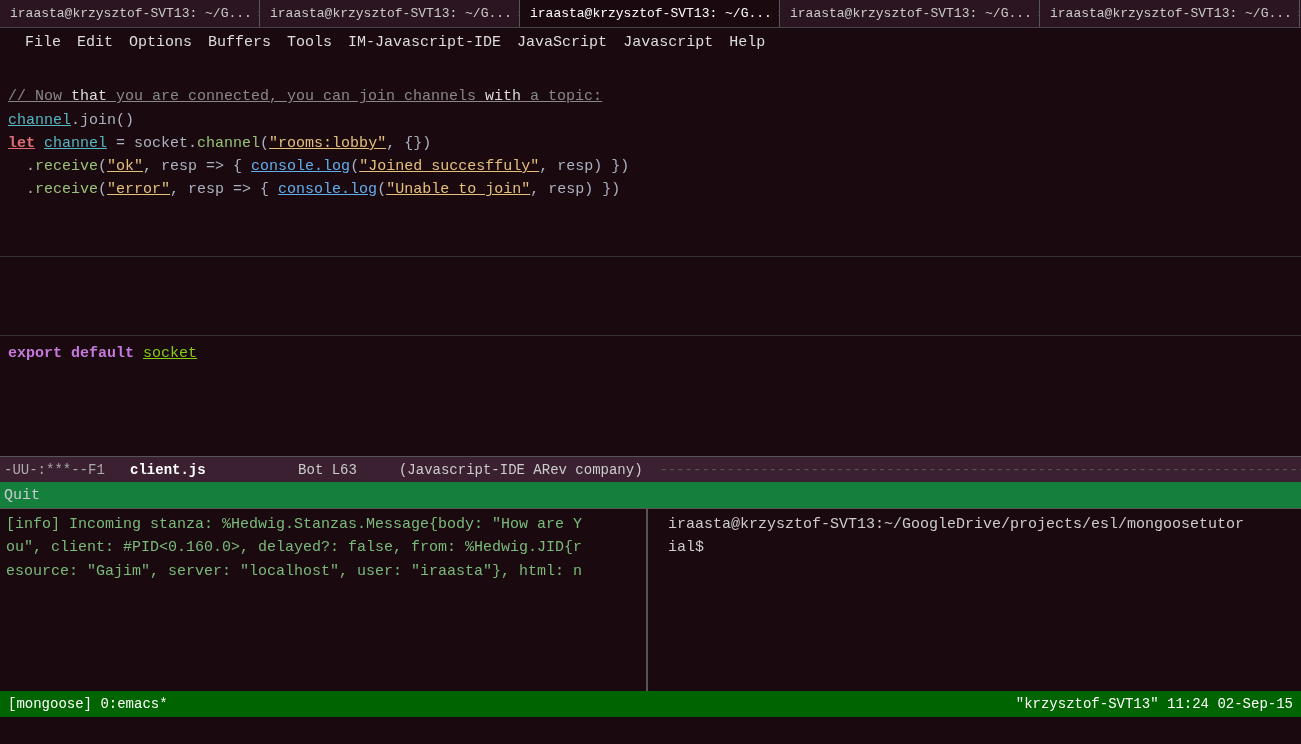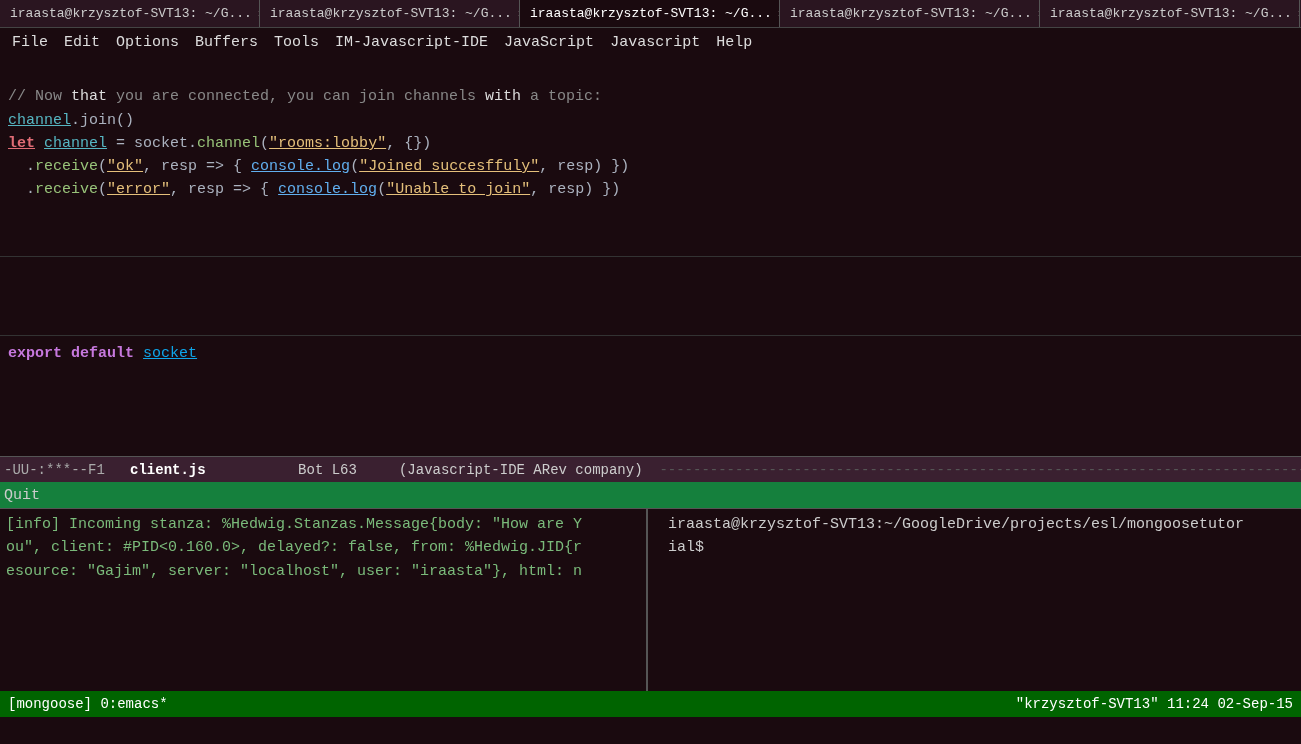--- a/index.html
+++ b/index.html
@@ -51,21 +51,21 @@
       font-size: 12px;
       cursor: pointer;
     }
 
     
     #menu-bar {
       display: flex;
       align-items: center;
       background: #1a0a0f;
       height: 28px;
-      padding: 0 4px;
+      padding: 0 17px;
     }
 
     .menu-item {
       color: #ddd;
       padding: 2px 8px;
       cursor: pointer;
       font-size: 15px;
     }
 
     
@@ -77,29 +77,29 @@
       overflow: hidden;
       font-size: 15px;
       line-height: 1.5;
     }
 
     .code-line {
       white-space: pre;
       line-height: 1.55;
     }
 
-    .comment { color: #888; }
+    .comment { color: #888; text-decoration: underline; }
     .keyword-let { color: #e06c75; font-weight: bold; text-decoration: underline; }
     .var-channel { color: #56b6c2; text-decoration: underline; }
     .method { color: #98c379; }
     .string { color: #e5c07b; text-decoration: underline; }
     .fn-console { color: #61afef; text-decoration: underline; }
     .keyword-export { color: #c678dd; font-weight: bold; }
     .keyword-default { color: #c678dd; font-weight: bold; }
-    .var-socket { color: #0ea5e9; text-decoration: underline; }
+    .var-socket { color: #84cc16; text-decoration: underline; }
 
     
     #divider {
       background: #2a1520;
       height: 28px;
       border-top: 1px solid #333;
       border-bottom: 1px solid #333;
     }
 
     

